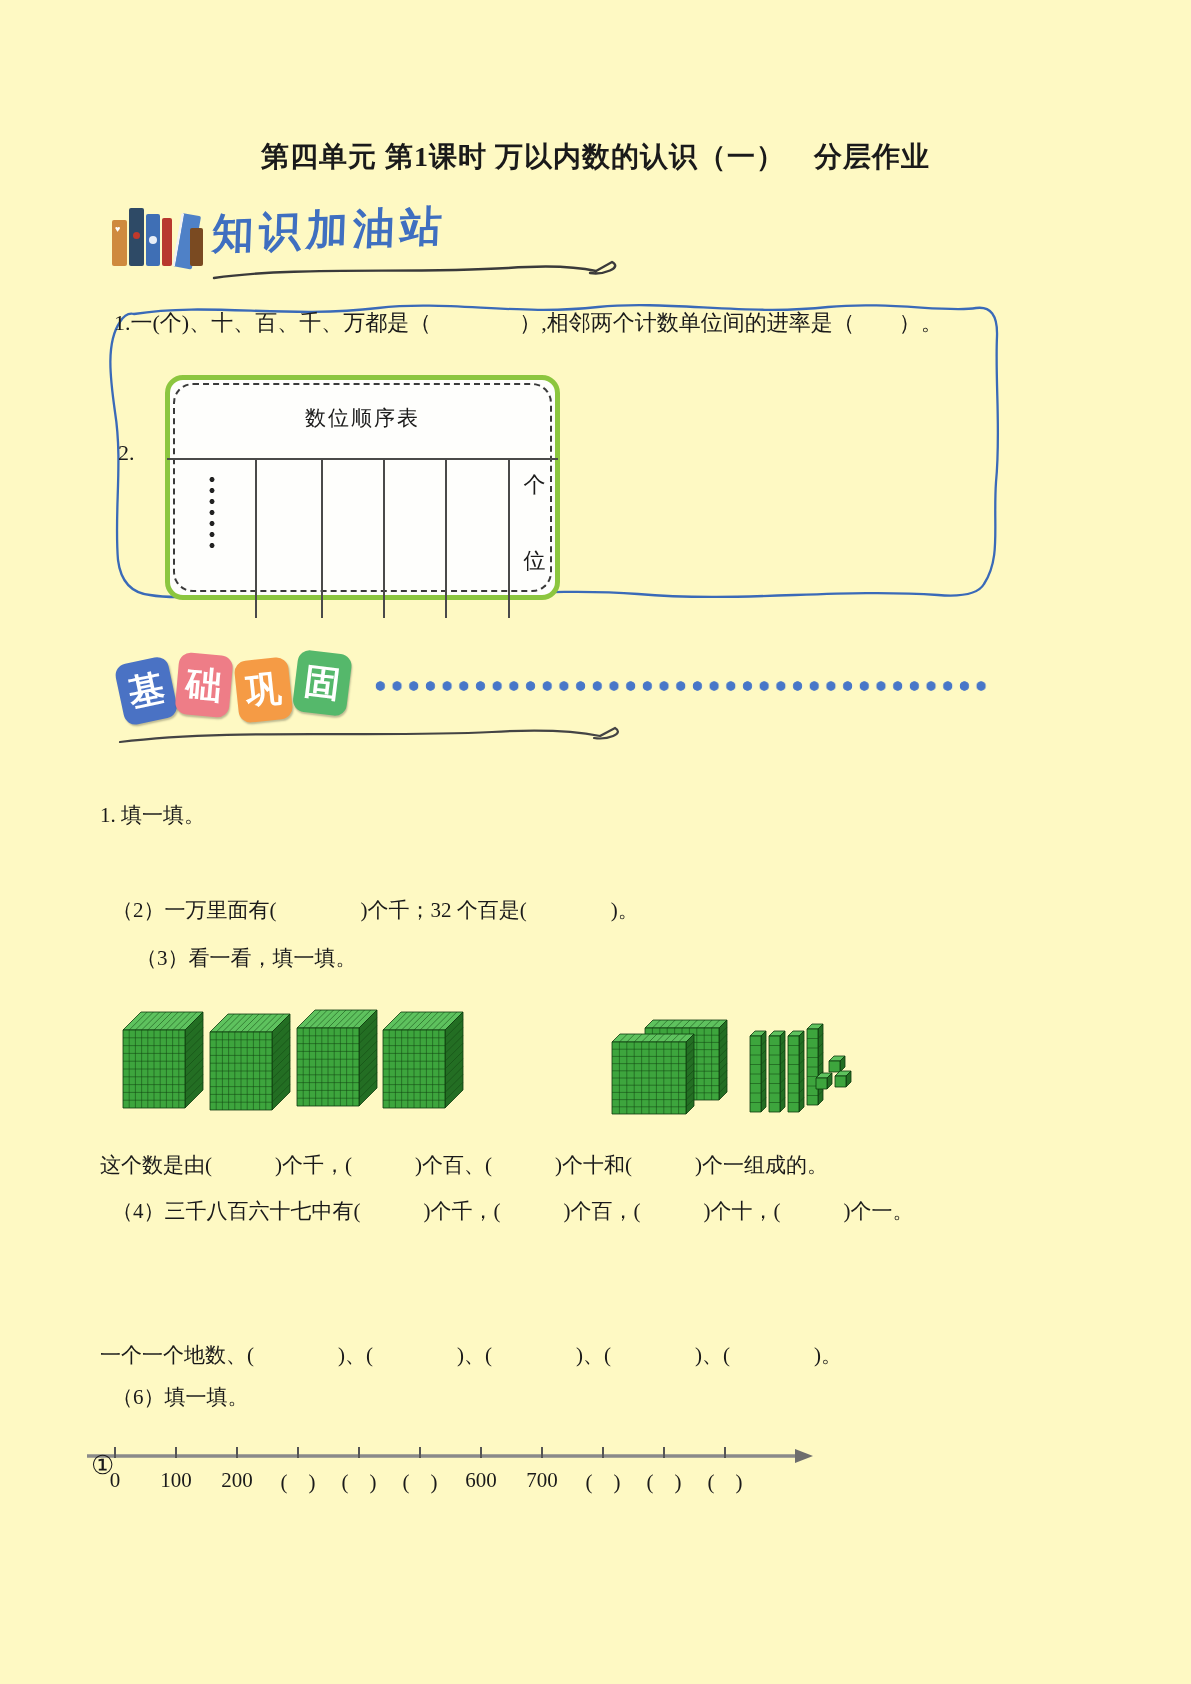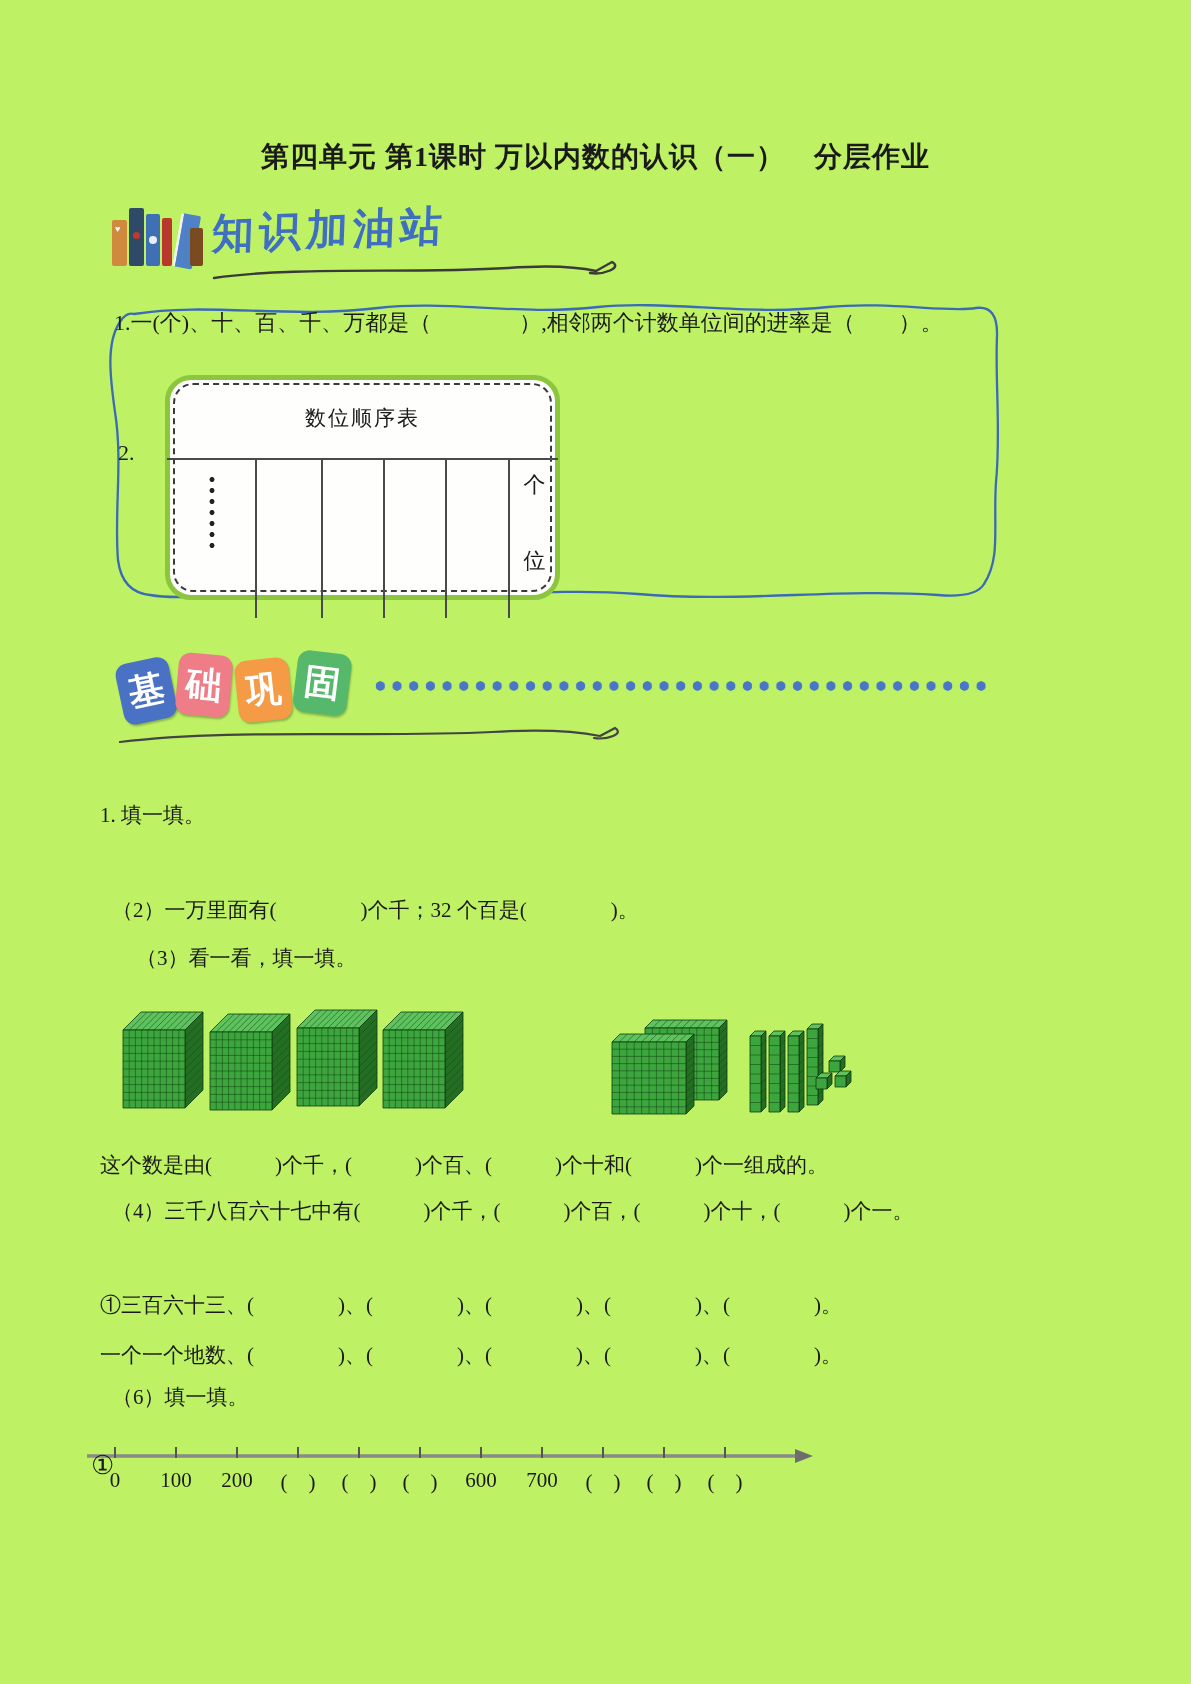--- a/index.html
+++ b/index.html
@@ -1,16 +1,16 @@
 <!DOCTYPE html>
 <html><head>
 <meta charset="utf-8">
 <style>
   html,body{margin:0;padding:0;background:#ffffff;}
-  .page{position:relative;width:1191px;height:1684px;background:#bef264;overflow:hidden;
+  .page{position:relative;width:1191px;height:1684px;background:#fef9c3;overflow:hidden;
         font-family:"Liberation Serif","DejaVu Serif",serif;color:#1a1a1a;}
 
   
   .doc-title{position:absolute;top:138px;left:0;width:100%;text-align:center;
              font-size:28px;font-weight:bold;letter-spacing:1px;}
 
   
   .kb-header{position:absolute;left:112px;top:200px;height:80px;}
   .books{position:absolute;left:0;top:4px;width:92px;height:62px;}
   .books .bk{position:absolute;bottom:0;border-radius:2px;}
@@ -27,21 +27,21 @@
             font-weight:bold;font-size:42px;color:#3f6fc0;letter-spacing:5px;
             transform:rotate(-2deg) skewX(-4deg);white-space:nowrap;}
   .swoosh{position:absolute;}
 
   
   .kb-box{position:absolute;left:98px;top:292px;width:908px;height:332px;}
   .kb-box > svg.border{position:absolute;left:0;top:0;}
   .kb-q1{position:absolute;left:16px;top:16px;width:880px;font-size:22px;line-height:30px;}
   .kb-q2-label{position:absolute;left:20px;top:148px;font-size:22px;}
   .pv-table{position:absolute;left:67px;top:83px;width:395px;height:225px;
-            border:5px solid #8cc63f;border-radius:26px;background:#fefefc;box-sizing:border-box;}
+            border:5px solid #8cc63f;border-radius:18px;background:#fefefc;box-sizing:border-box;}
   .pv-dashed{position:absolute;inset:3px;border:2px dashed #3a3a3a;border-radius:20px;}
   .pv-title{position:absolute;top:24px;left:0;width:100%;text-align:center;font-size:21px;letter-spacing:2px;}
   .pv-hline{position:absolute;top:78px;left:-3px;width:391px;height:2px;background:#4a4a4a;}
   .pv-vline{position:absolute;top:78px;width:2px;height:160px;background:#4a4a4a;}
   .pv-dots{position:absolute;left:38px;top:94px;width:8px;height:78px;
            background:radial-gradient(circle,#222 2.2px,transparent 2.8px);background-size:8px 11px;}
   .pv-ge{position:absolute;left:344px;width:41px;text-align:center;font-size:22px;}
 
   
   .basic-header{position:absolute;left:0;top:648px;width:100%;height:100px;}
@@ -467,21 +467,20 @@
       </g>
       <g>
         <polygon points="720,78 725,73 736,73 731,78" fill="#5ec25e" stroke="#0d3a0d" stroke-width="0.8"></polygon>
         <polygon points="731,78 736,73 736,84 731,89" fill="#236e23" stroke="#0d3a0d" stroke-width="0.8"></polygon>
         <polygon points="720,78 731,78 731,89 720,89" fill="#3da53d" stroke="#0d3a0d" stroke-width="0.8"></polygon>
       </g>
     </svg>
 
   <div class="qline" style="left:100px;top:1150px;">这个数是由(　　　)个千，(　　　)个百、(　　　)个十和(　　　)个一组成的。</div>
   <div class="qline" style="left:112px;top:1196px;">（4）三千八百六十七中有(　　　)个千，(　　　)个百，(　　　)个十，(　　　)个一。</div>
-  <div class="qline" style="left:100px;top:1290px;">①三百六十三、(　　　　)、(　　　　)、(　　　　)、(　　　　)、(　　　　)。</div>
   <div class="qline" style="left:100px;top:1340px;">一个一个地数、(　　　　)、(　　　　)、(　　　　)、(　　　　)、(　　　　)。</div>
   <div class="qline" style="left:112px;top:1382px;">（6）填一填。</div>
 
   <div class="numline">
     <span class="nl-circle">①</span>
     <svg id="nl-svg" width="740" height="32">
         <line x1="2" y1="20" x2="712" y2="20" stroke="#8a8a8a" stroke-width="3.5"></line>
         <polygon points="710,13 728,20 710,27" fill="#6e6e6e"></polygon>
         <line x1="30" y1="11" x2="30" y2="22" stroke="#555" stroke-width="2"></line>
         <line x1="91" y1="11" x2="91" y2="22" stroke="#555" stroke-width="2"></line>

